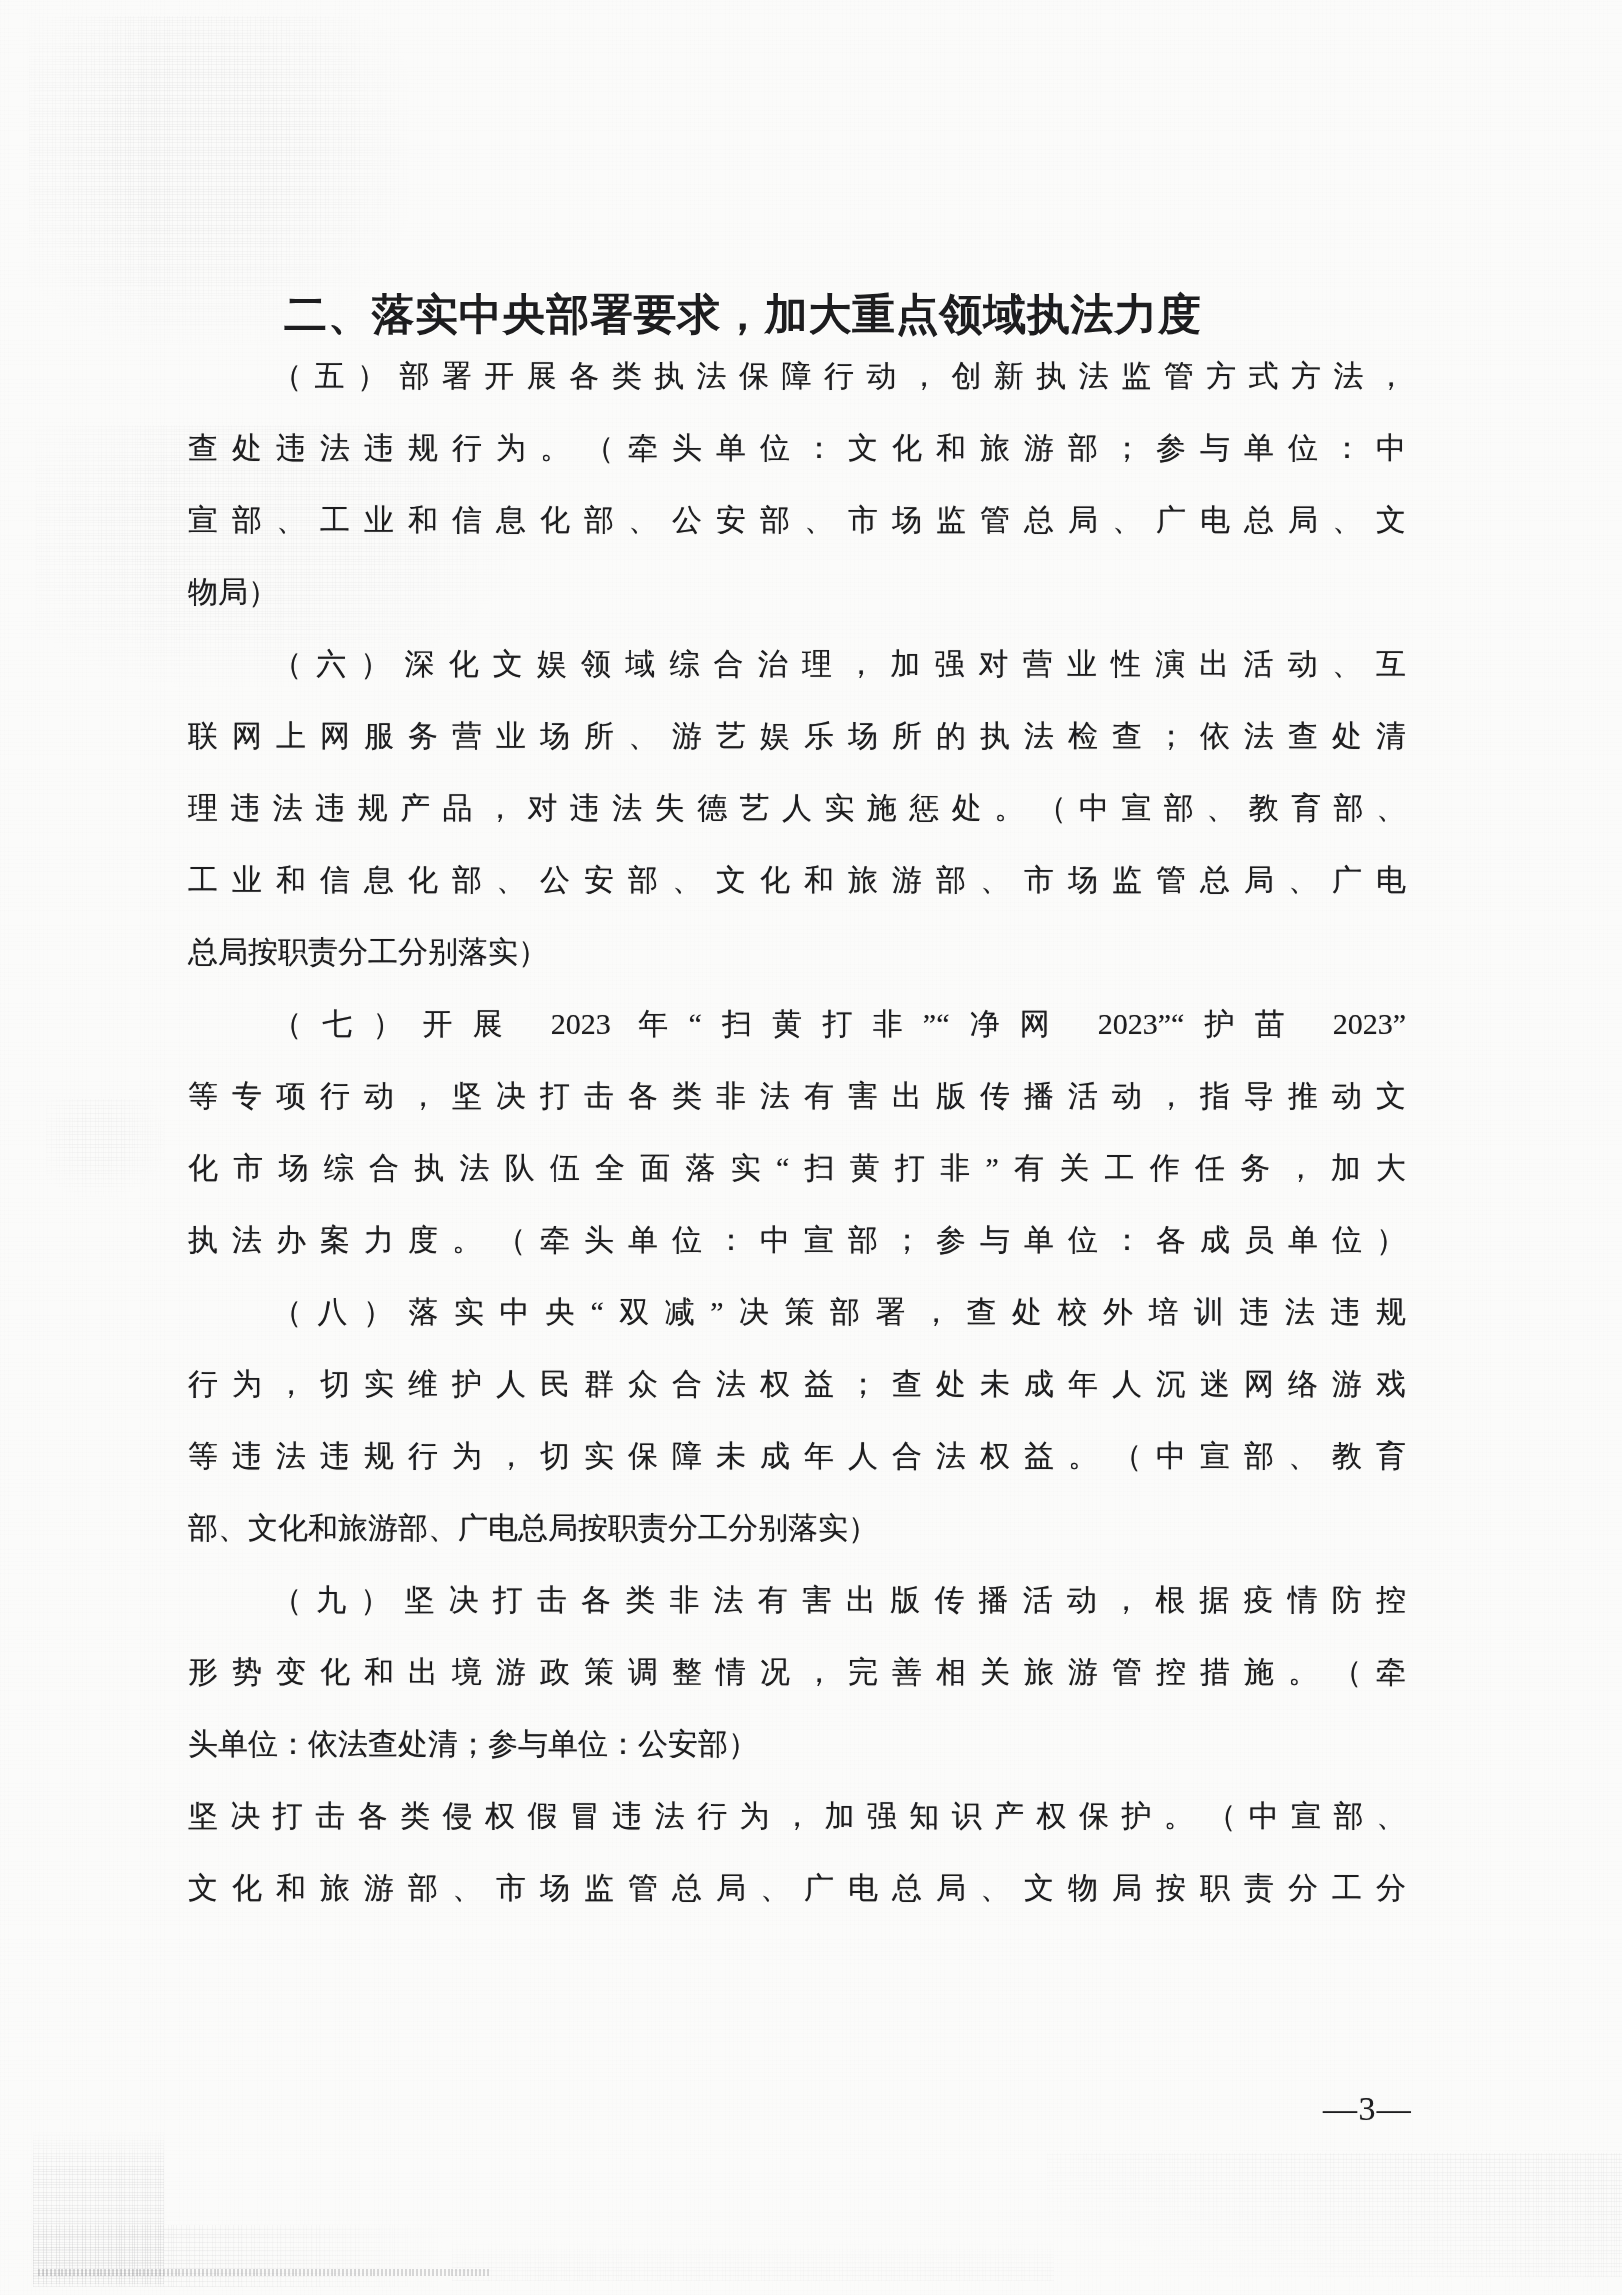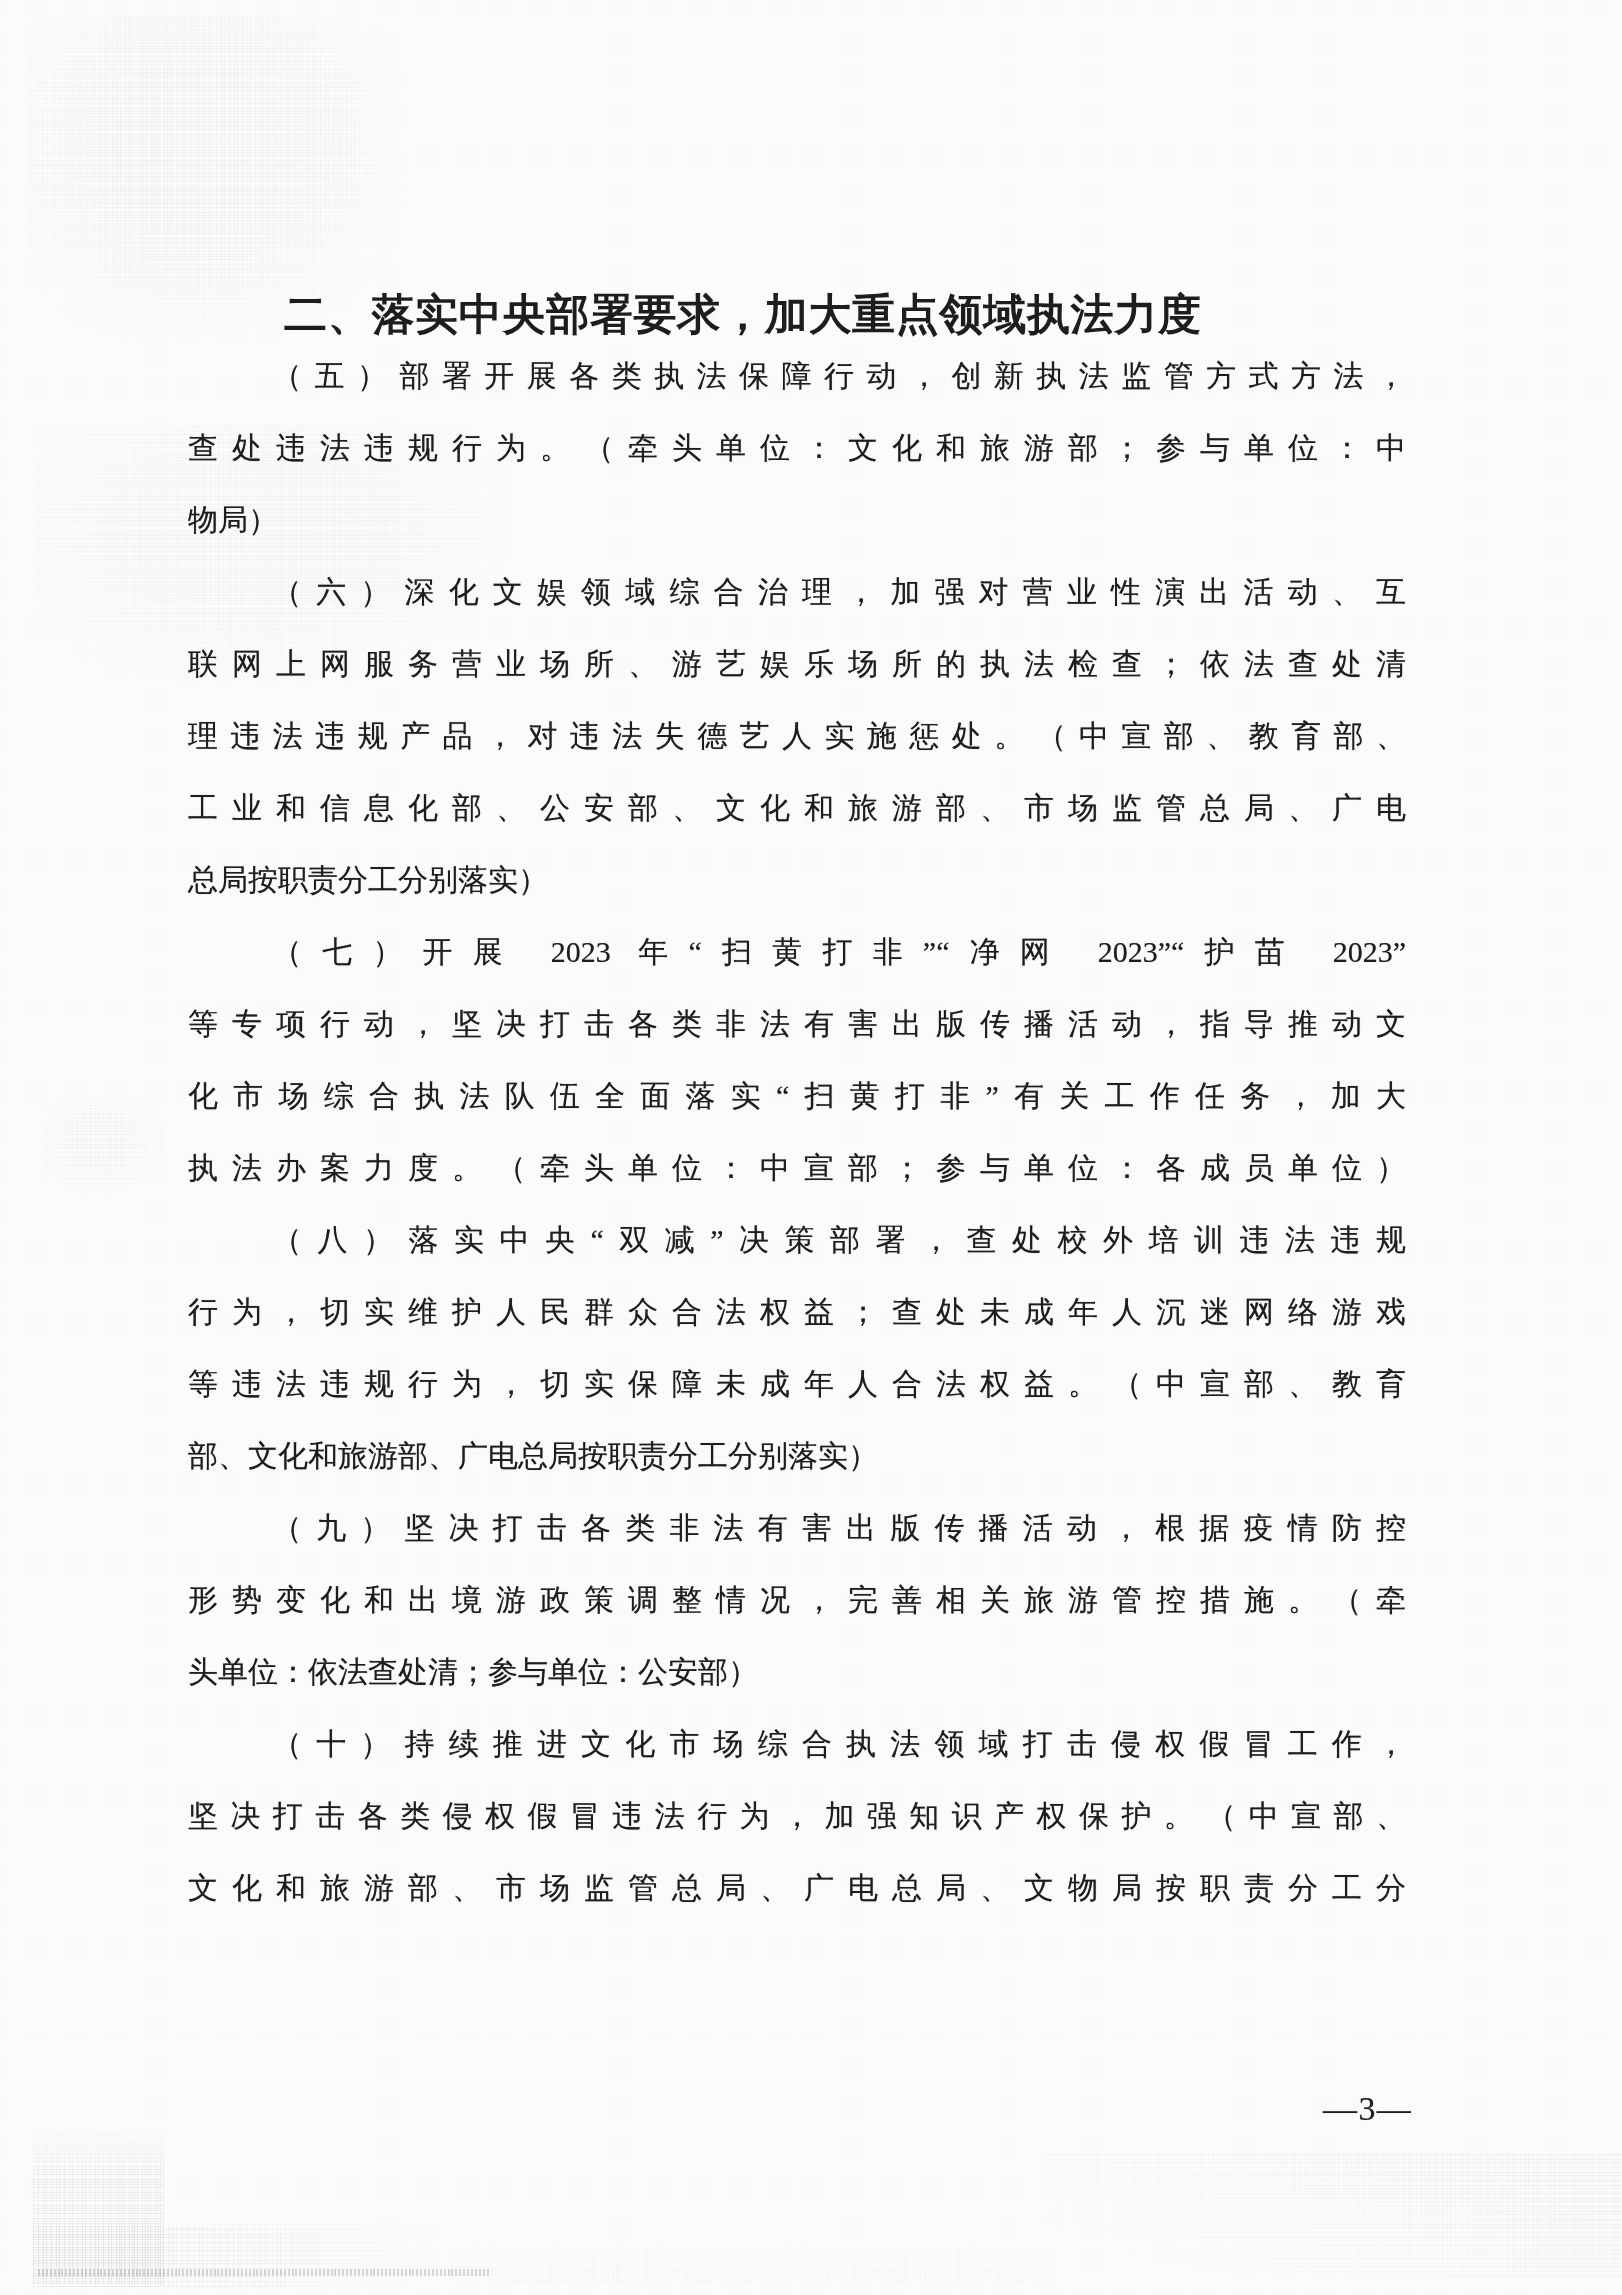--- a/index.html
+++ b/index.html
@@ -120,38 +120,38 @@
   <div class="noise bottom-wedge"></div>
   <div class="noise bottom-band"></div>
   <div class="noise bottom-right"></div>
   <div class="noise-line"></div>
 
   <div class="heading">二、落实中央部署要求，加大重点领域执法力度</div>
 
   <div class="body-text">
       <div class="line indent fill">（五）部署开展各类执法保障行动，创新执法监管方式方法，</div>
       <div class="line fill">查处违法违规行为。（牵头单位：文化和旅游部；参与单位：中</div>
+      <div class="line fill">宣部、工业和信息化部、公安部、市场监管总局、广电总局、文</div>
       <div class="line">物局）</div>
       <div class="line indent fill">（六）深化文娱领域综合治理，加强对营业性演出活动、互</div>
       <div class="line fill">联网上网服务营业场所、游艺娱乐场所的执法检查；依法查处清</div>
       <div class="line fill">理违法违规产品，对违法失德艺人实施惩处。（中宣部、教育部、</div>
       <div class="line fill">工业和信息化部、公安部、文化和旅游部、市场监管总局、广电</div>
       <div class="line">总局按职责分工分别落实）</div>
       <div class="line indent fill">（七）开展 2023 年“扫黄打非”“净网 2023”“护苗 2023”</div>
       <div class="line fill">等专项行动，坚决打击各类非法有害出版传播活动，指导推动文</div>
       <div class="line fill">化市场综合执法队伍全面落实“扫黄打非”有关工作任务，加大</div>
       <div class="line fill">执法办案力度。（牵头单位：中宣部；参与单位：各成员单位）</div>
       <div class="line indent fill">（八）落实中央“双减”决策部署，查处校外培训违法违规</div>
       <div class="line fill">行为，切实维护人民群众合法权益；查处未成年人沉迷网络游戏</div>
       <div class="line fill">等违法违规行为，切实保障未成年人合法权益。（中宣部、教育</div>
       <div class="line">部、文化和旅游部、广电总局按职责分工分别落实）</div>
       <div class="line indent fill">（九）坚决打击各类非法有害出版传播活动，根据疫情防控</div>
       <div class="line fill">形势变化和出境游政策调整情况，完善相关旅游管控措施。（牵</div>
       <div class="line">头单位：依法查处清；参与单位：公安部）</div>
-      <div class="line indent fill">（十）持续推进文化市场综合执法领域打击侵权假冒工作，</div>
       <div class="line fill">坚决打击各类侵权假冒违法行为，加强知识产权保护。（中宣部、</div>
       <div class="line fill">文化和旅游部、市场监管总局、广电总局、文物局按职责分工分</div>
     </div>
 
   <div class="page-number">—3—</div>
 
 </div>
 
 
 </body></html>

